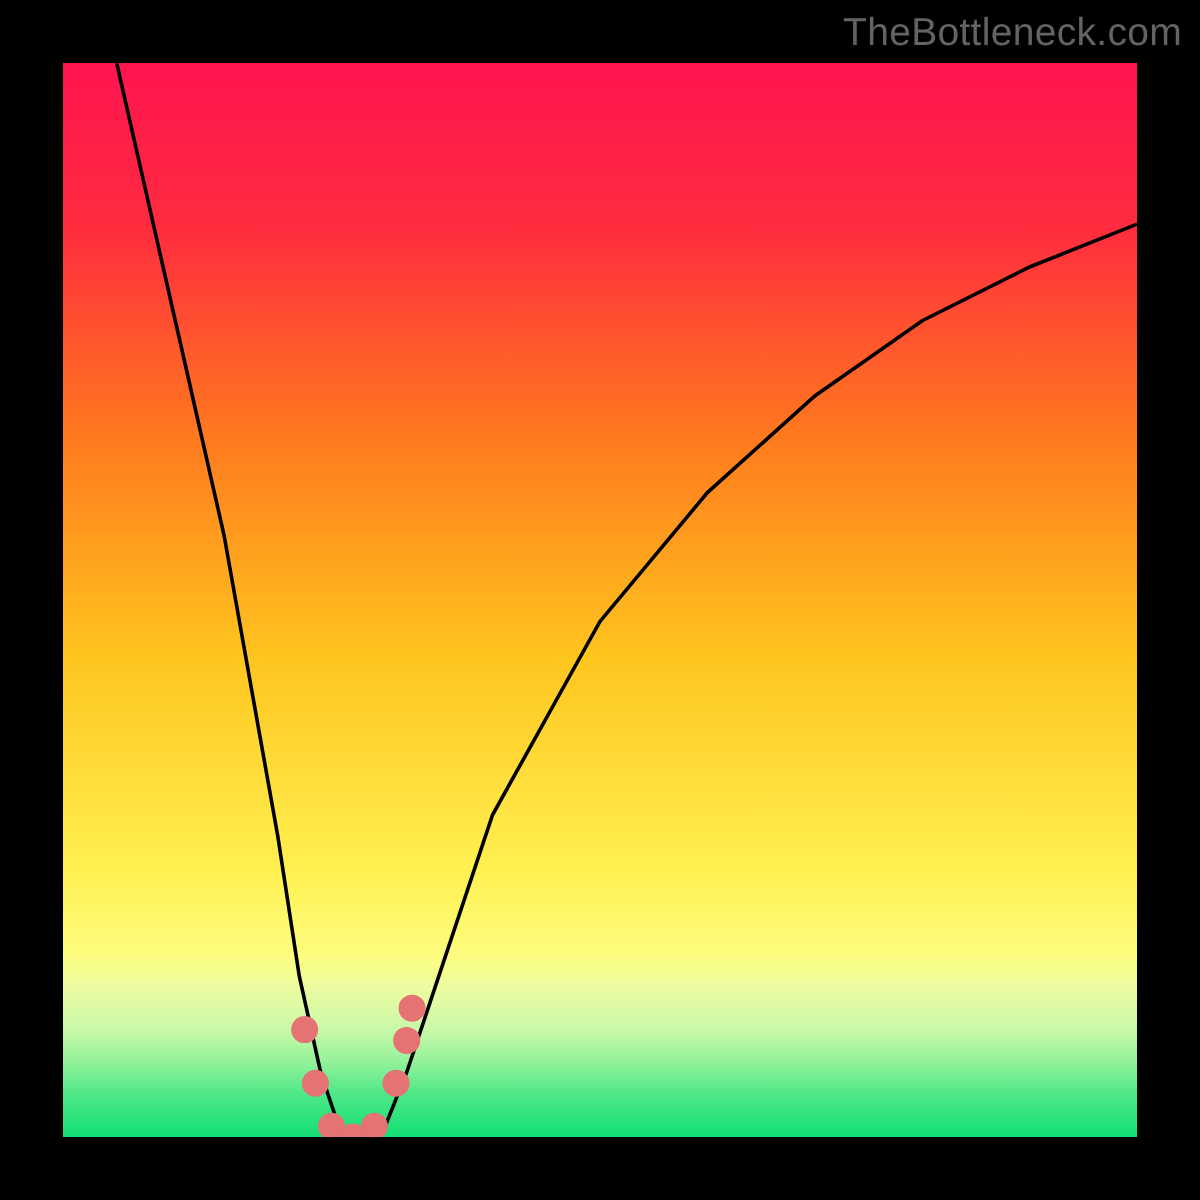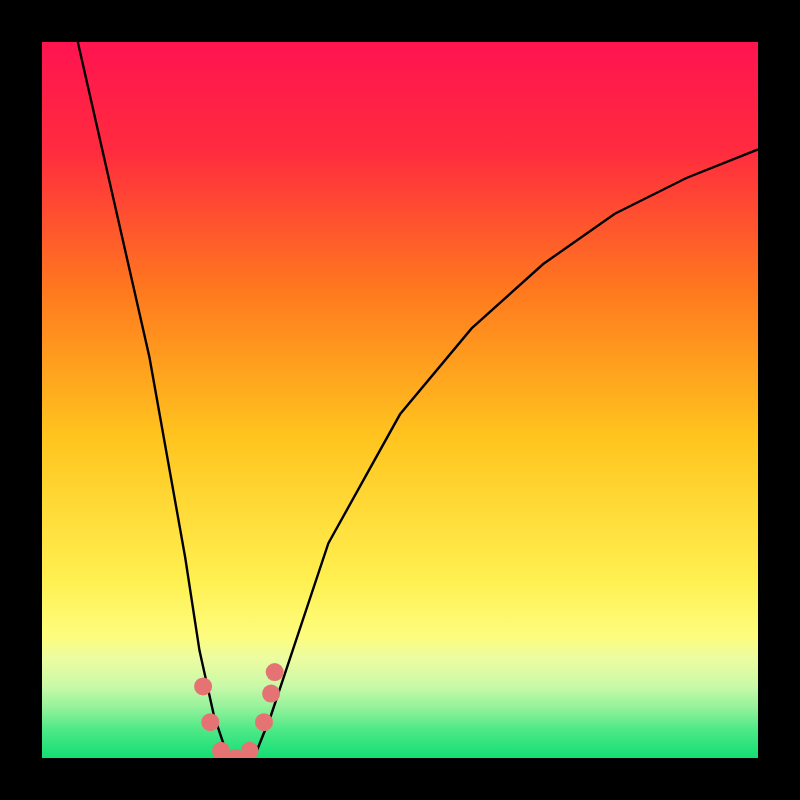--- a/index.html
+++ b/index.html
@@ -50,20 +50,21 @@
     font-size: 26px;
     font-weight: 500;
     letter-spacing: 0.2px;
   }
 </style>
 </head>
 <body>
 
 <div class="frame">
 
+  <div class="watermark">TheBottleneck.com</div>
 
   <div class="plot">
 
     <svg class="gradient" viewBox="0 0 716 716" preserveAspectRatio="none">
       <defs>
         <linearGradient id="bg" x1="0" y1="0" x2="0" y2="1">
 
         <stop offset="0%" stop-color="#ff1450"></stop>
             <stop offset="15%" stop-color="#ff2b3f"></stop>
             <stop offset="35%" stop-color="#ff7a1e"></stop>

